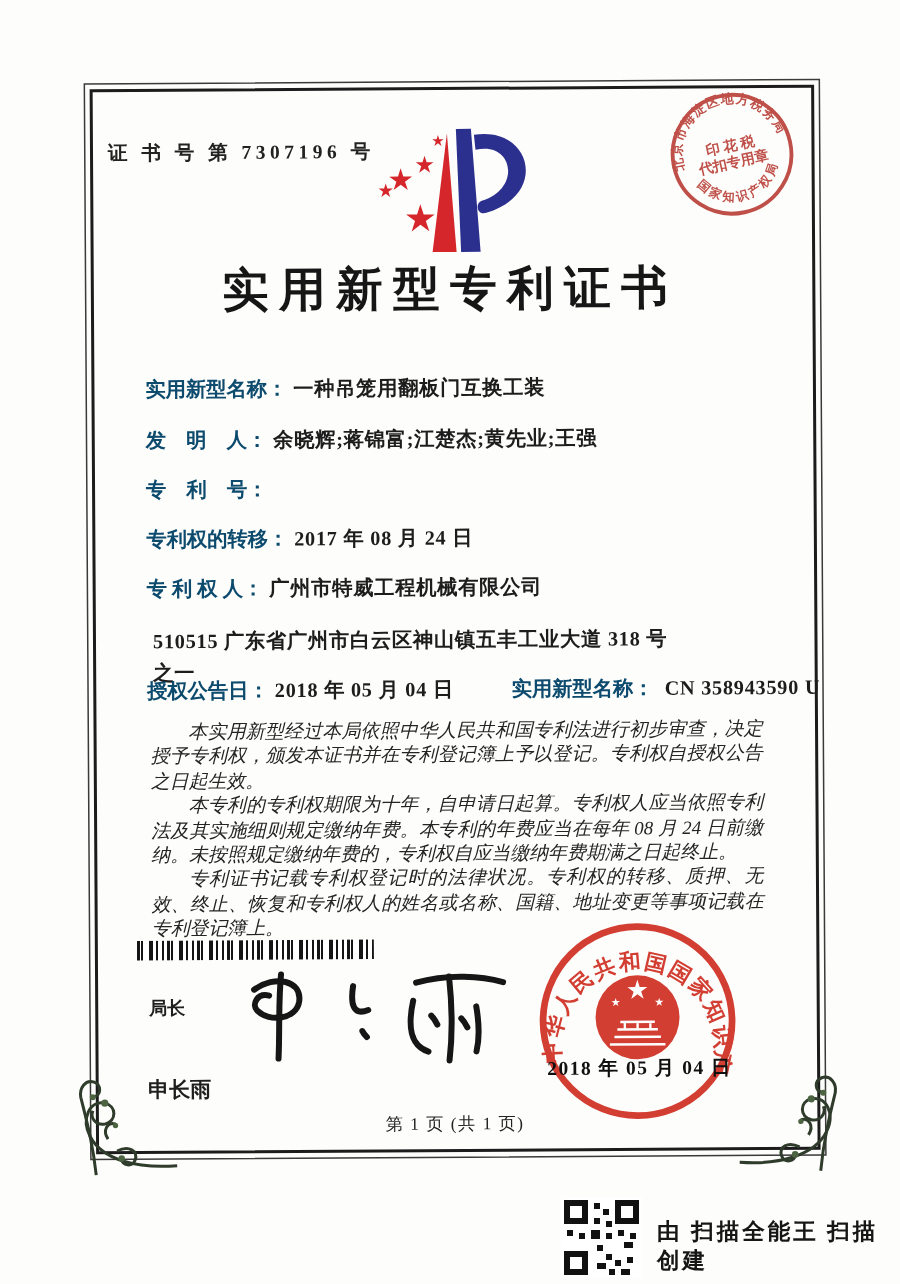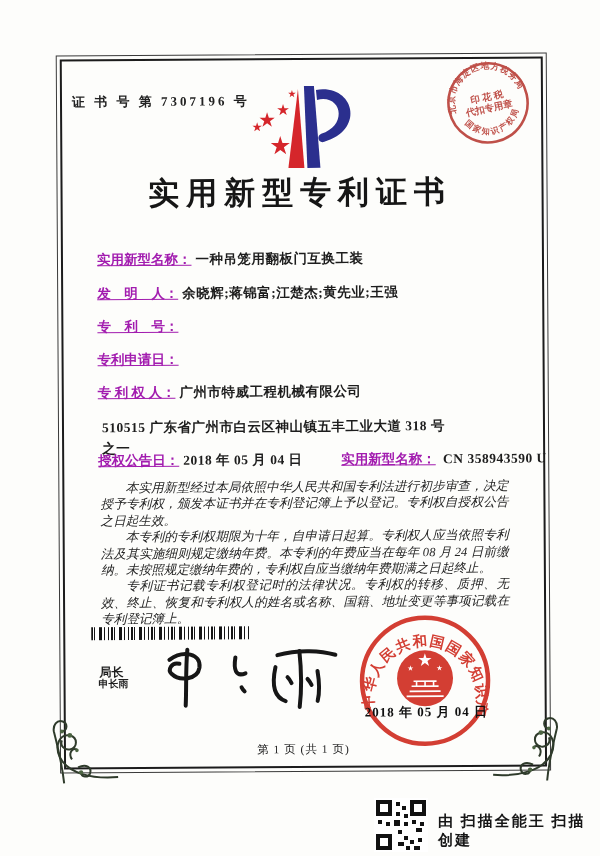--- a/index.html
+++ b/index.html
@@ -24,39 +24,39 @@
     letter-spacing:3px;color:#222;
   }
   .logo{position:absolute;left:238px;top:80px;width:132px;height:94px;}
   .tax-stamp{position:absolute;left:447px;top:61px;width:86px;height:86px;opacity:.86;transform:rotate(-12deg);}
   .doc-title{
     position:absolute;left:62px;top:172px;width:479px;text-align:center;
     font-size:31px;font-weight:600;letter-spacing:7px;color:#161616;
   }
   .fields{position:absolute;left:98px;top:0;width:430px;font-size:13.5px;font-weight:bold;}
   .frow{position:absolute;left:0;display:flex;}
-  .flabel{white-space:nowrap;color:#a21caf;text-decoration:underline;}
+  .flabel{white-space:nowrap;color:#0c4a6e;}
   .fvalue{margin-left:4px;color:#1d1d1d;letter-spacing:.5px;}
   .fvalue.wrap{display:inline-block;width:352px;line-height:21px;vertical-align:top;}
   .grant-no{position:absolute;left:243px;top:0;white-space:nowrap;}
   .body-text{
     position:absolute;left:100px;top:479px;width:408px;
     font-size:12.6px;line-height:16.4px;text-align:justify;color:#242424;
     font-style:italic;font-weight:500;
   }
   .body-text p{margin:0;text-indent:2em;}
   .barcode{
     position:absolute;left:90px;top:626px;width:158px;height:13px;
     background:repeating-linear-gradient(90deg,
       #151515 0 2px,#fff 2px 3px,#151515 3px 4px,#fff 4px 8px,
       #151515 8px 11px,#fff 11px 13px,#151515 13px 14px,#fff 14px 17px,
       #151515 17px 18px,#fff 18px 20px);
   }
   .director-title{position:absolute;left:98px;top:663px;font-size:12px;font-weight:bold;}
-  .director-name{position:absolute;left:97px;top:676px;font-size:10px;font-weight:bold;}
+  .director-name{position:absolute;left:97px;top:717px;font-size:14px;font-weight:bold;}
   .signature{position:absolute;left:148px;top:643px;width:195px;height:70px;}
   .seal{position:absolute;left:355px;top:613px;width:137px;height:137px;opacity:.9;}
   .seal-date{
     position:absolute;left:363px;top:704px;font-size:13px;font-weight:bold;
     letter-spacing:1px;color:#101010;z-index:5;
   }
   .page-footer{
     position:absolute;left:62px;top:742px;width:479px;text-align:center;
     font-size:11.5px;color:#222;letter-spacing:1px;
   }
@@ -144,21 +144,22 @@
       <span class="fvalue">一种吊笼用翻板门互换工装</span>
     </div>
     <div class="frow" style="top:284px">
       <span class="flabel">发　明　人：</span>
       <span class="fvalue">余晓辉;蒋锦富;江楚杰;黄先业;王强</span>
     </div>
     <div class="frow" style="top:317px">
       <span class="flabel">专　利　号：</span>
     </div>
     <div class="frow" style="top:350px">
-      <span class="flabel">专利申请日：</span>
+      <span class="flabel">专利权的转移：</span>
+      <span class="fvalue">2017 年 08 月 24 日</span>
     </div>
     <div class="frow" style="top:383px">
       <span class="flabel">专 利 权 人：</span>
       <span class="fvalue">广州市特威工程机械有限公司</span>
     </div>
     <div class="frow" style="top:416px">
       <span class="fvalue wrap">510515 广东省广州市白云区神山镇五丰工业大道 318 号之一</span>
     </div>
     <div class="frow" style="top:451px">
       <span class="flabel">授权公告日：</span>

